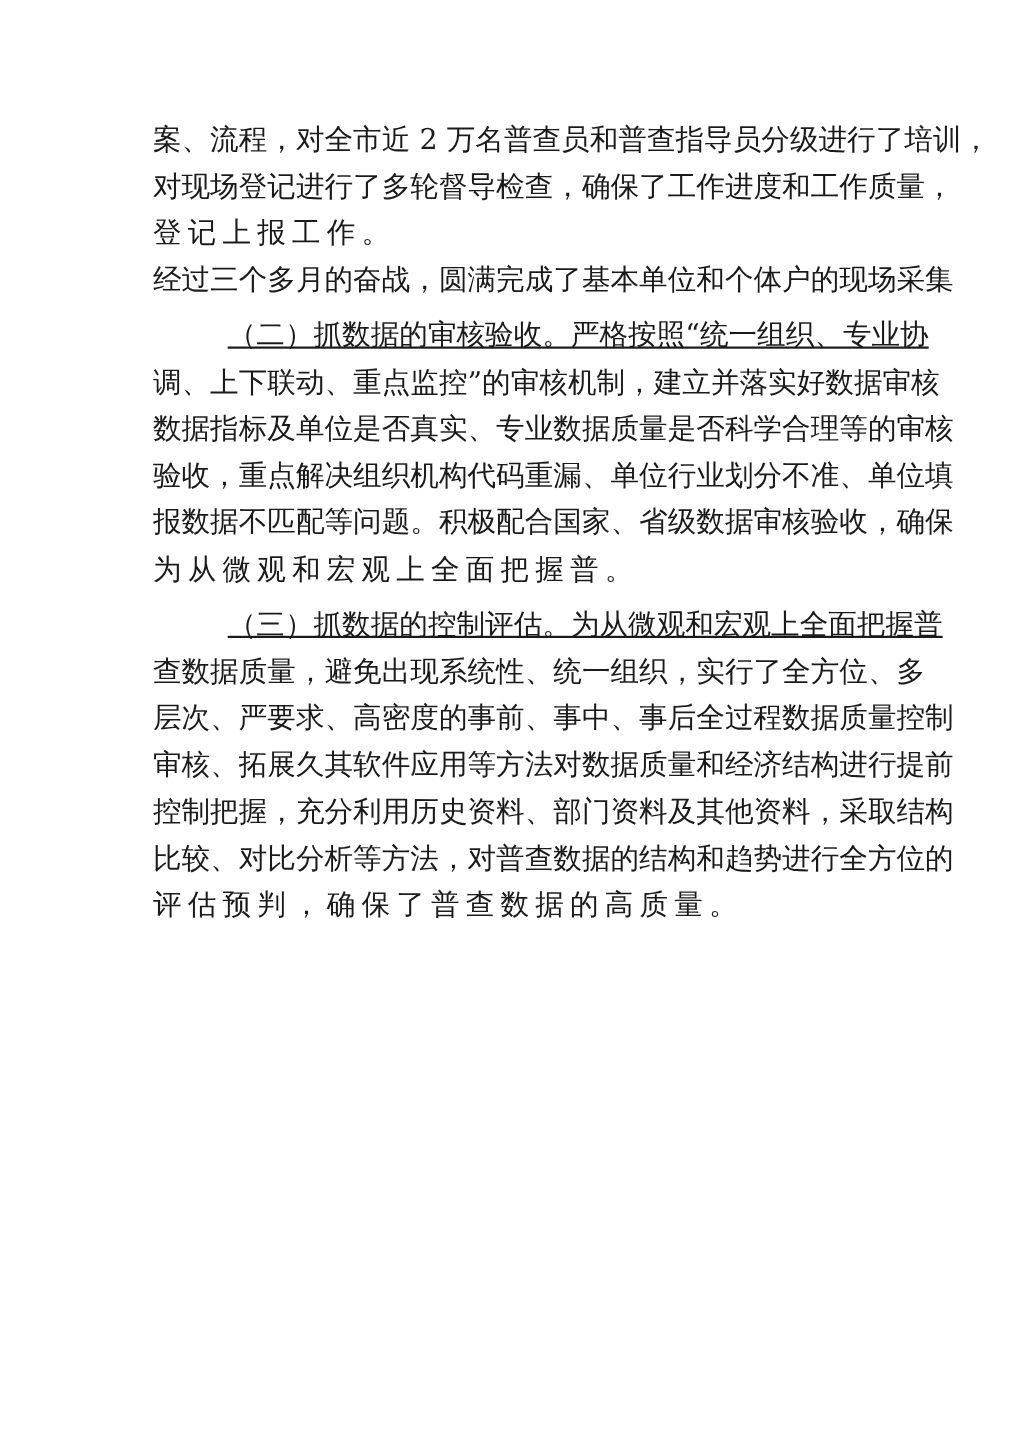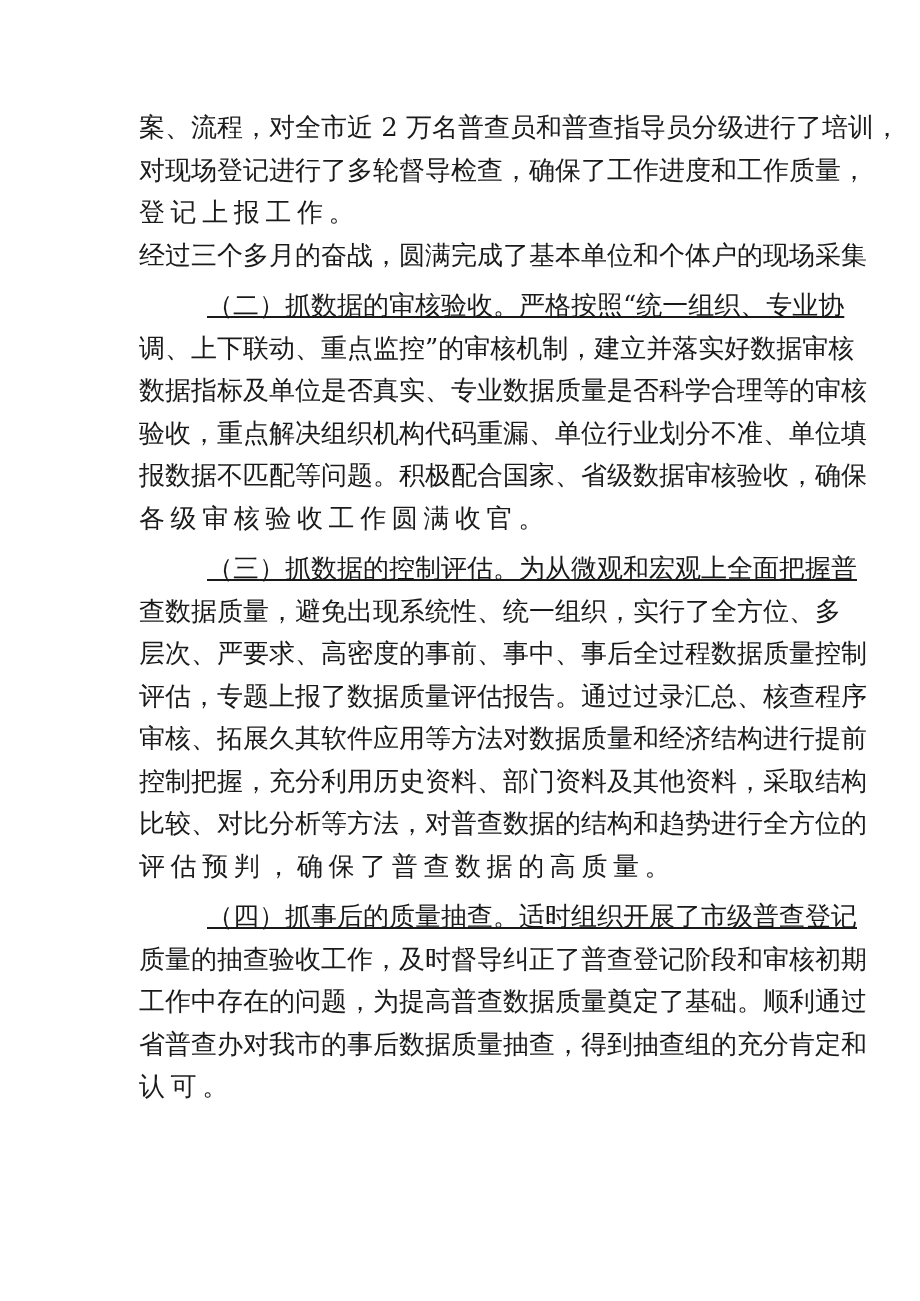--- a/index.html
+++ b/index.html
@@ -54,35 +54,27 @@
     <span class="line last">登记上报工作。</span>
     <span class="line">经过三个多月的奋战，圆满完成了基本单位和个体户的现场采集</span>
   </div>
 
   <div class="para">
     <span class="line indent">（二）抓数据的审核验收。严格按照“统一组织、专业协</span>
     <span class="line">调、上下联动、重点监控”的审核机制，建立并落实好数据审核</span>
     <span class="line">数据指标及单位是否真实、专业数据质量是否科学合理等的审核</span>
     <span class="line">验收，重点解决组织机构代码重漏、单位行业划分不准、单位填</span>
     <span class="line">报数据不匹配等问题。积极配合国家、省级数据审核验收，确保</span>
-    <span class="line last">各级审核验收工作圆满收官。</span>
+    <span class="line last">为从微观和宏观上全面把握普。</span>
   </div>
 
   <div class="para">
     <span class="line indent">（三）抓数据的控制评估。为从微观和宏观上全面把握普</span>
     <span class="line">查数据质量，避免出现系统性、统一组织，实行了全方位、多</span>
     <span class="line">层次、严要求、高密度的事前、事中、事后全过程数据质量控制</span>
-    <span class="line">评估，专题上报了数据质量评估报告。通过过录汇总、核查程序</span>
     <span class="line">审核、拓展久其软件应用等方法对数据质量和经济结构进行提前</span>
     <span class="line">控制把握，充分利用历史资料、部门资料及其他资料，采取结构</span>
     <span class="line">比较、对比分析等方法，对普查数据的结构和趋势进行全方位的</span>
     <span class="line last">评估预判，确保了普查数据的高质量。</span>
   </div>
 
-  <div class="para">
-    <span class="line indent">（四）抓事后的质量抽查。适时组织开展了市级普查登记</span>
-    <span class="line">质量的抽查验收工作，及时督导纠正了普查登记阶段和审核初期</span>
-    <span class="line">工作中存在的问题，为提高普查数据质量奠定了基础。顺利通过</span>
-    <span class="line">省普查办对我市的事后数据质量抽查，得到抽查组的充分肯定和</span>
-    <span class="line last">认可。</span>
-  </div>
 
 </div>
 
 </body></html>

